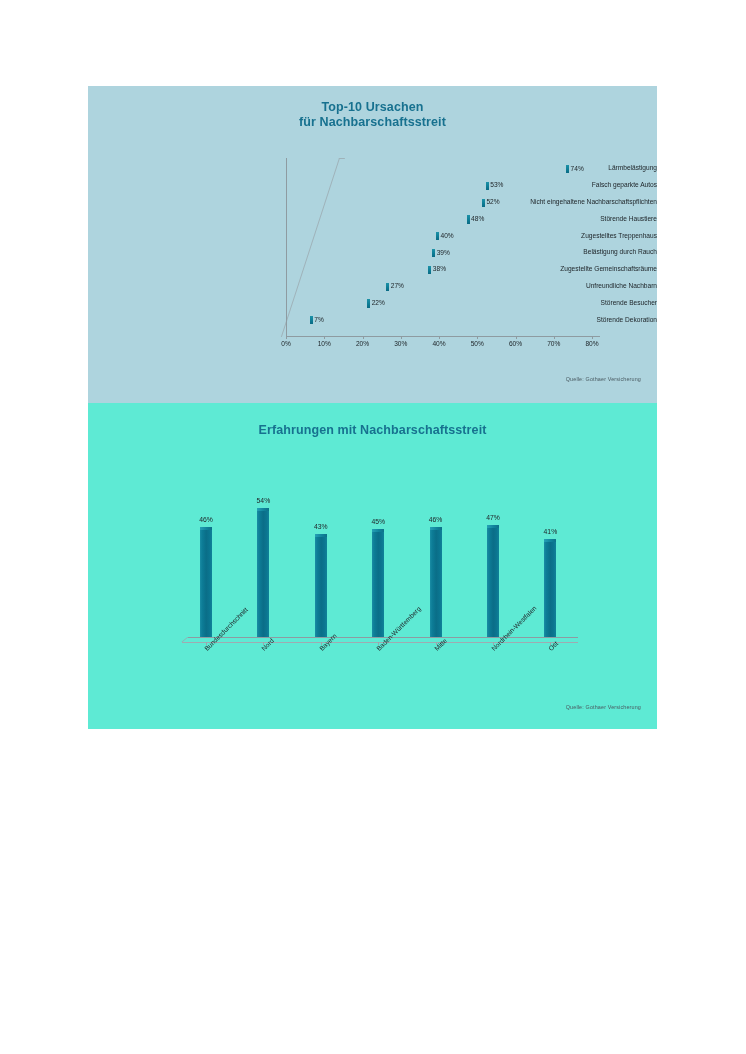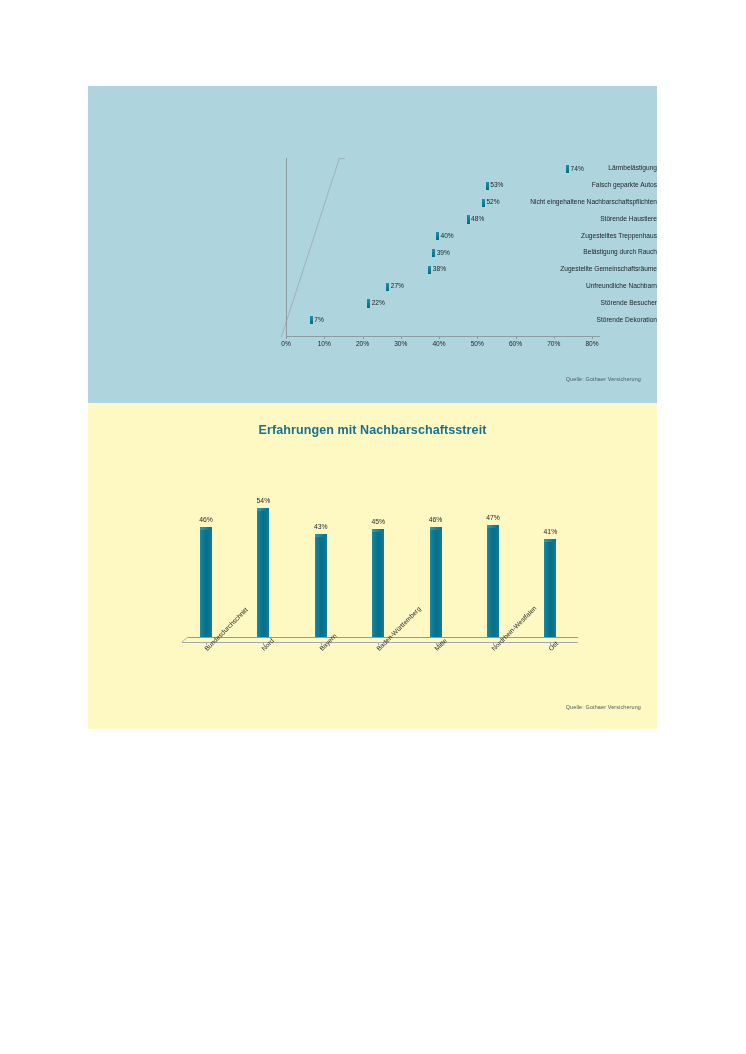--- a/index.html
+++ b/index.html
@@ -5,21 +5,21 @@
   html,body{margin:0;padding:0;background:#ffffff;}
   body{width:746px;height:1054px;position:relative;
        font-family:"Liberation Sans","DejaVu Sans",sans-serif;
        -webkit-font-smoothing:antialiased;}
 
   .page{position:absolute;left:0;top:0;width:746px;height:1054px;background:#fff;overflow:hidden;}
 
   
   .panel{position:absolute;left:88px;width:569px;}
   #panel-top{top:86px;height:317px;background:#aed4de;}
-  #panel-bottom{top:403px;height:326px;background:#fef9c3;}
+  #panel-bottom{top:403px;height:326px;background:#5eead4;}
 
   .chart-title{
     position:absolute;left:0;width:100%;text-align:center;
     color:#17718f;font-weight:bold;font-size:12.5px;line-height:15px;
     letter-spacing:.1px;
   }
   #title-top{top:14px;}
   #title-bottom{top:20px;font-size:12.5px;}
 
   .source{
@@ -91,20 +91,22 @@
   }
 </style>
 </head>
 <body>
 
 <div class="page">
 
   <div class="panel" id="panel-top">
 
     <div class="chart-title" id="title-top">
+      <div>Top-10 Ursachen</div>
+      <div>für Nachbarschaftsstreit</div>
     </div>
 
     <div id="plot1">
         <div class="plate1" style="left: 193px; top: 72px; width: 5px; height: 177.5px; transform: skewX(-18deg); transform-origin: left bottom;"></div>
         <div class="cat-label" style="top: 78.4px; width: 189px;">Lärmbelästigung</div>
         <div class="hbar-track" style="left: 198px; top: 79px; width: 283.05px; height: 8.2px;">
           <div class="hbar"></div>
           <div class="hbar-cap" style="right: 0px;"></div>
         </div>
         <div class="hbar-val" style="left: 482.55px; top: 78.6px;">74%</div>

